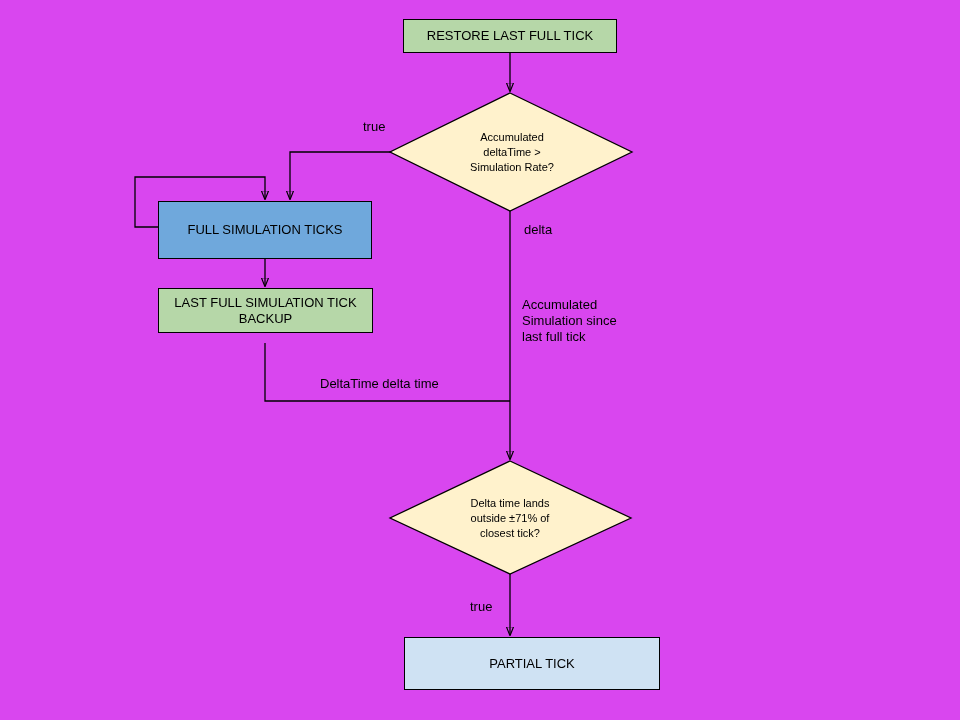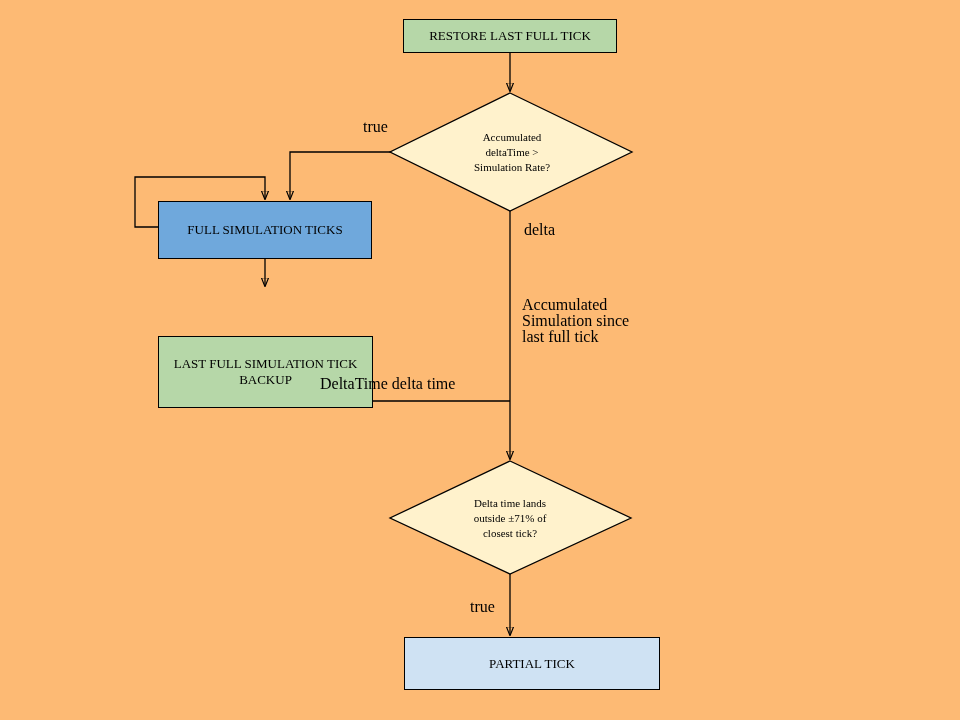--- a/index.html
+++ b/index.html
@@ -1,21 +1,21 @@
 <!DOCTYPE html>
 <html><head>
 <meta charset="utf-8">
 <style>
   html, body { margin: 0; padding: 0; background: #ffffff; }
   #canvas {
     position: relative;
     width: 960px;
     height: 720px;
-    background: #fdba74;
-    font-family: Liberation Serif, serif;
+    background: #d946ef;
+    font-family: Liberation Sans, sans-serif;
     color: #000000;
     overflow: hidden;
   }
   #wires {
     position: absolute;
     left: 0; top: 0;
     width: 960px; height: 720px;
   }
   #wires path {
     fill: none;
@@ -44,21 +44,21 @@
     flex-direction: column;
     align-items: center;
     justify-content: center;
     text-align: center;
     font-size: 11px;
     line-height: 15px;
     pointer-events: none;
   }
   .edge-label {
     position: absolute;
-    font-size: 16px;
+    font-size: 13px;
     line-height: 16px;
     white-space: nowrap;
   }
   .edge-label span { display: block; }
 </style>
 </head>
 <body>
 
 <div id="canvas">
 
@@ -78,21 +78,21 @@
     <path d="M265,256 L265,286" marker-end="url(#arrow)"></path>
     <path d="M265,343 L265,401 L510,401"></path>
     <path d="M510,211 L510,459" marker-end="url(#arrow)"></path>
     <path d="M510,574 L510,635" marker-end="url(#arrow)"></path>
   </svg>
 
   <div class="node" style="left: 403px; top: 19px; width: 214px; height: 34px; background-color: rgb(182, 215, 168);">RESTORE LAST FULL TICK</div>
 
   <div class="node" style="left: 158px; top: 201px; width: 214px; height: 58px; background-color: rgb(111, 168, 220);">FULL SIMULATION TICKS</div>
 
-  <div class="node" style="left: 158px; top: 288px; width: 215px; height: 72px; background-color: rgb(182, 215, 168); margin-top: 48px;">LAST FULL SIMULATION TICK BACKUP</div>
+  <div class="node" style="left: 158px; top: 288px; width: 215px; height: 45px; background-color: rgb(182, 215, 168);">LAST FULL SIMULATION TICK BACKUP</div>
 
   <div class="node" style="left: 404px; top: 637px; width: 256px; height: 53px; background-color: rgb(207, 226, 243);">PARTIAL TICK</div>
 
   <div class="diamond-text" style="left:412px; top:129px; width:200px; height:46px;">
     <span>Accumulated</span>
     <span>deltaTime &gt;</span>
     <span>Simulation Rate?</span>
   </div>
 
   <div class="diamond-text" style="left:410px; top:495px; width:200px; height:46px;">

